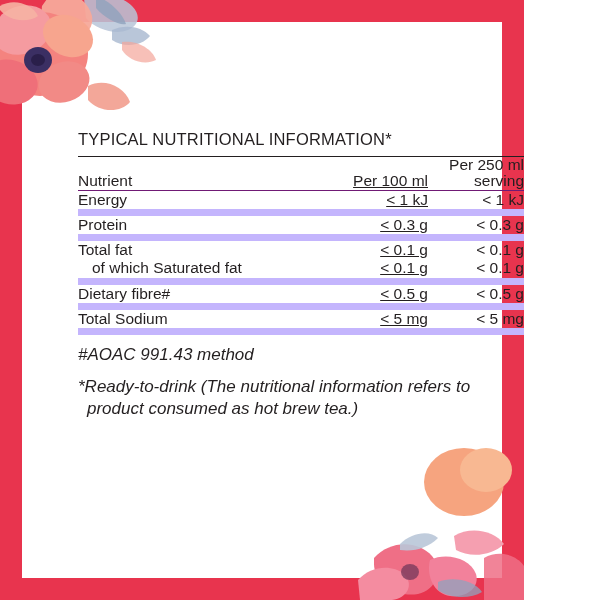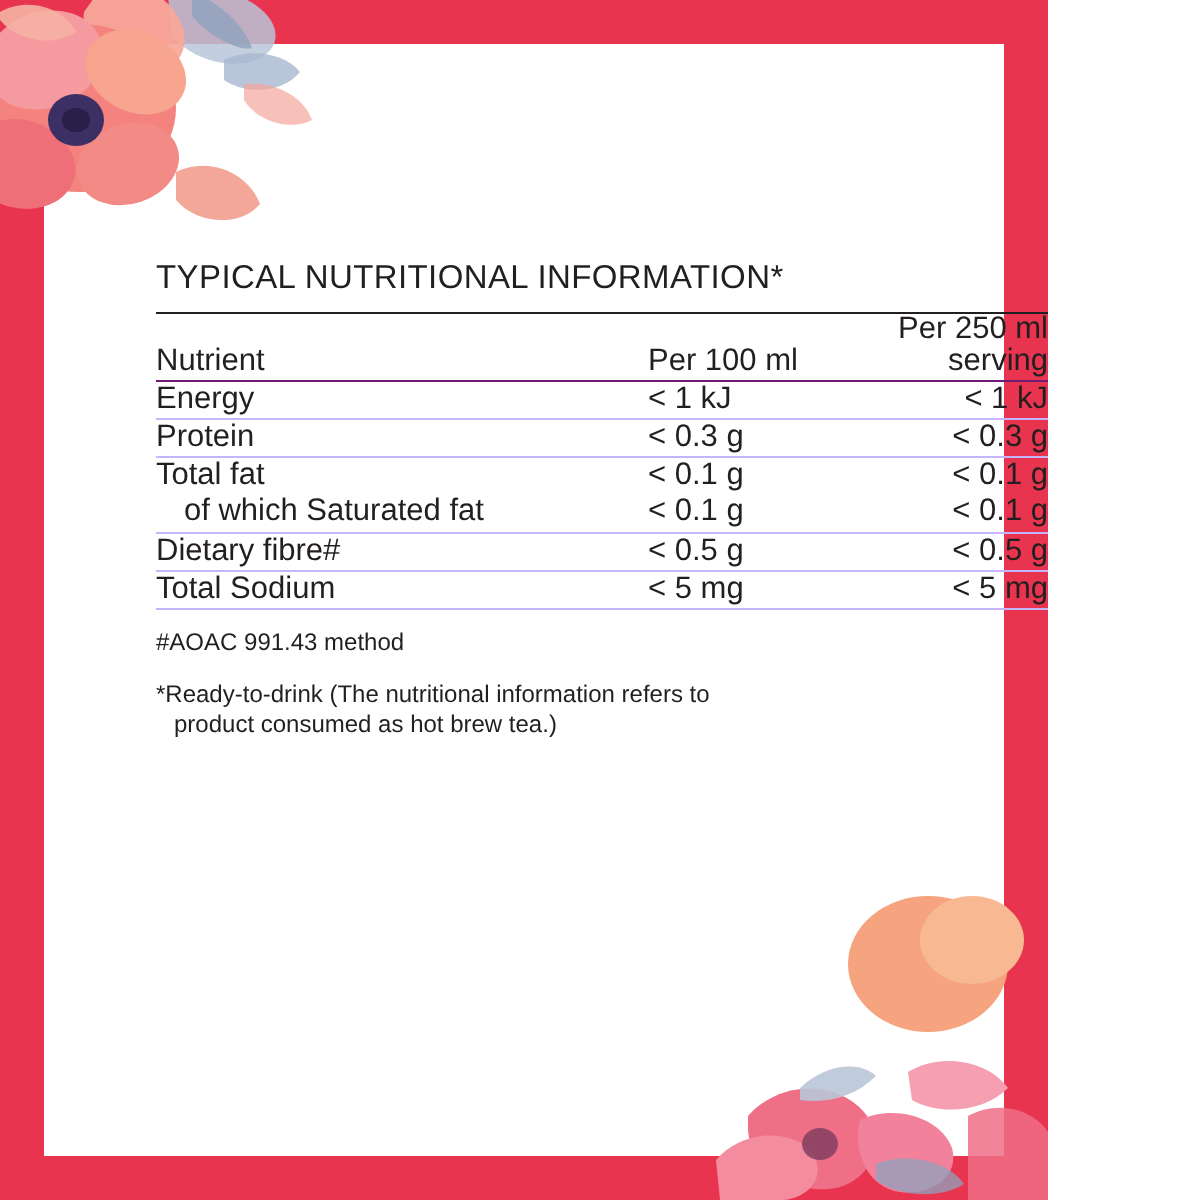--- a/index.html
+++ b/index.html
@@ -52,46 +52,47 @@
     width: 446px;
     margin-top: 0px;
     font-size: 15.5px;
     color: #231f20;
   }
   table.nutri th, table.nutri td {
     padding: 0;
     vertical-align: bottom;
   }
   .col-nutrient { width: 246px; text-align: left; }
-  .col-100 { width: 104px; text-align: left; }
+  .col-100 { width: 104px; text-align: right; text-decoration: underline; }
   .col-250 { width: 96px; text-align: right; }
 
   thead th {
     font-weight: normal;
     padding-top: 6px;
     padding-bottom: 4px;
   }
   thead tr th { border-bottom: 1px solid #701a75; }
   .hdr-250 { line-height: 1.05; }
 
   tbody td {
-    border-bottom: 1px solid #c4b5fd;
+    border-bottom: 7px solid #c4b5fd;
     padding-top: 4px;
     padding-bottom: 4px;
     line-height: 1.18;
   }
   .sub {
     padding-left: 14px;
   }
   .cell-stack span { display: block; }
   .notes {
     margin-top: 9px;
-    font-size: 12px;
+    font-size: 17px;
     color: #231f20;
     line-height: 1.25;
+    font-style: italic;
   }
   .note-2 {
     margin-top: 11px;
   }
   .note-2 .indent { display: block; padding-left: 9px; }
 
   
   .floral {
     position: absolute;
     pointer-events: none;

